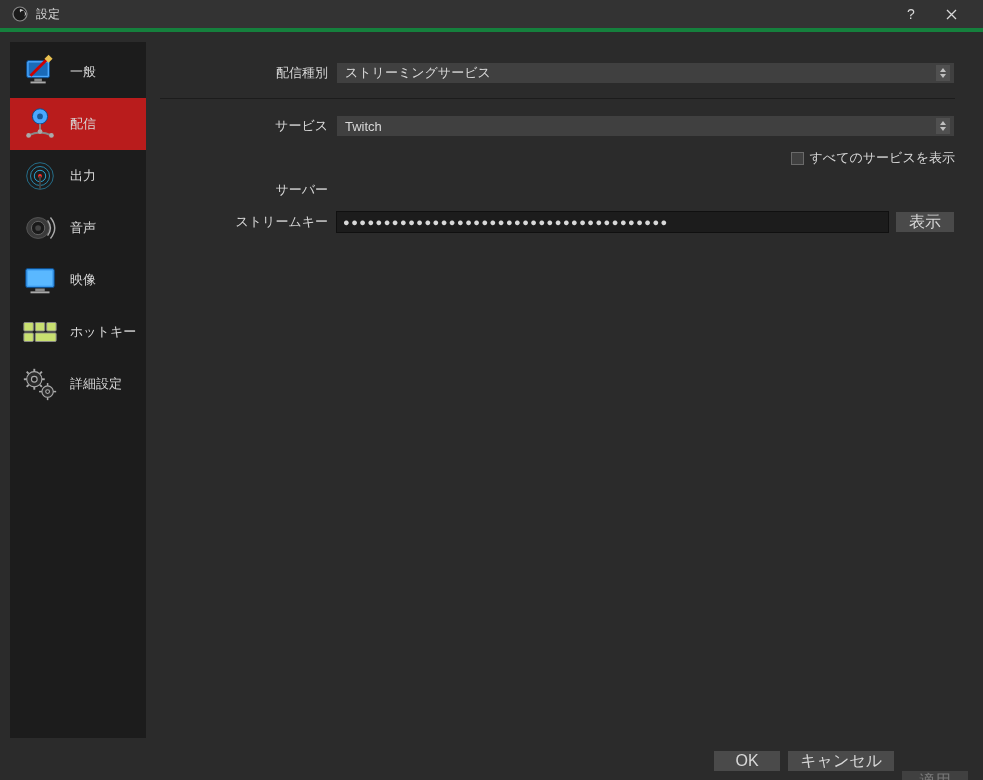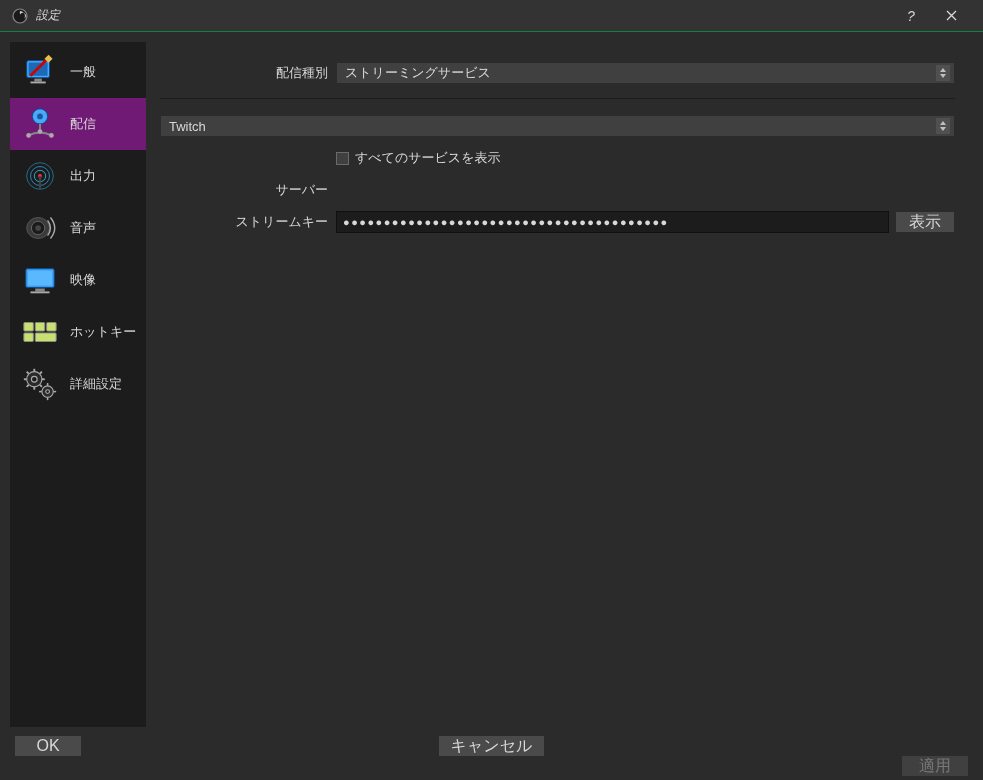--- a/index.html
+++ b/index.html
@@ -11,22 +11,21 @@
     font-size: 13px;
     color: #d8d8d8;
     overflow: hidden;
   }
   .titlebar {
     height: 32px;
     background: #333333;
     display: flex;
     align-items: center;
     padding: 0 12px;
-    border-bottom: 1px solid #15803d;
-    font-style: italic;
+    border-bottom: 4px solid #15803d;
   }
   .titlebar .app-icon {
     width: 16px; height: 16px;
     margin-right: 8px;
     display: flex; align-items: center; justify-content: center;
   }
   .titlebar .title { color: #d8d8d8; font-size: 12px; }
   .titlebar .spacer { flex: 1; }
   .titlebar .win-btn {
     width: 40px;
@@ -53,21 +52,21 @@
   .sidebar-item {
     display: flex;
     align-items: center;
     height: 52px;
     padding: 0 8px 0 10px;
     cursor: pointer;
     color: #d8d8d8;
     gap: 10px;
   }
   .sidebar-item.active {
-    background: #701a75;
+    background: #b91c1c;
   }
   .sidebar-item .icon-slot {
     width: 40px; height: 40px;
     display: flex; align-items: center; justify-content: center;
   }
 
   .content {
     flex: 1;
     background: #2b2b2b;
     padding: 18px 18px 10px 14px;
@@ -85,20 +84,21 @@
     text-align: right;
     padding-right: 8px;
     font-size: 13px;
     color: #d8d8d8;
   }
   .formrow .control {
     flex: 1;
     display: flex;
     align-items: center;
     gap: 6px;
+    justify-content: flex-end;
   }
   .combo {
     flex: 1;
     height: 22px;
     background: #404040;
     border: 1px solid #2b2b2b;
     color: #d8d8d8;
     display: flex;
     align-items: center;
     padding: 0 8px;
@@ -161,25 +161,25 @@
     display: flex;
     align-items: center;
     justify-content: center;
     padding: 0 12px;
     font-size: 16px;
     cursor: pointer;
   }
 
   .footer {
     position: absolute;
-    left: 0; right: 0; bottom: 15px;
+    left: 0; right: 0; bottom: 0;
     height: 38px;
     display: flex;
     align-items: center;
-    justify-content: space-between;
+    justify-content: flex-end;
     padding: 0 14px;
     gap: 6px;
     background: #2b2b2b;
   }
   .footer .btn { min-width: 68px; height: 22px; }
   .footer .btn.disabled { color: #777; background: #404040; cursor: default; margin-top: 40px; }
 </style>
 </head>
 <body>
 
@@ -326,20 +326,21 @@
         <div class="combo">
           <span>ストリーミングサービス</span>
           <span class="chev"></span>
         </div>
       </div>
     </div>
 
     <div class="divider"></div>
 
     <div class="formrow">
+      <div class="label">サービス</div>
       <div class="control">
         <div class="combo">
           <span>Twitch</span>
           <span class="chev"></span>
         </div>
       </div>
     </div>
 
     <div class="formrow">
       <div class="label"></div>

